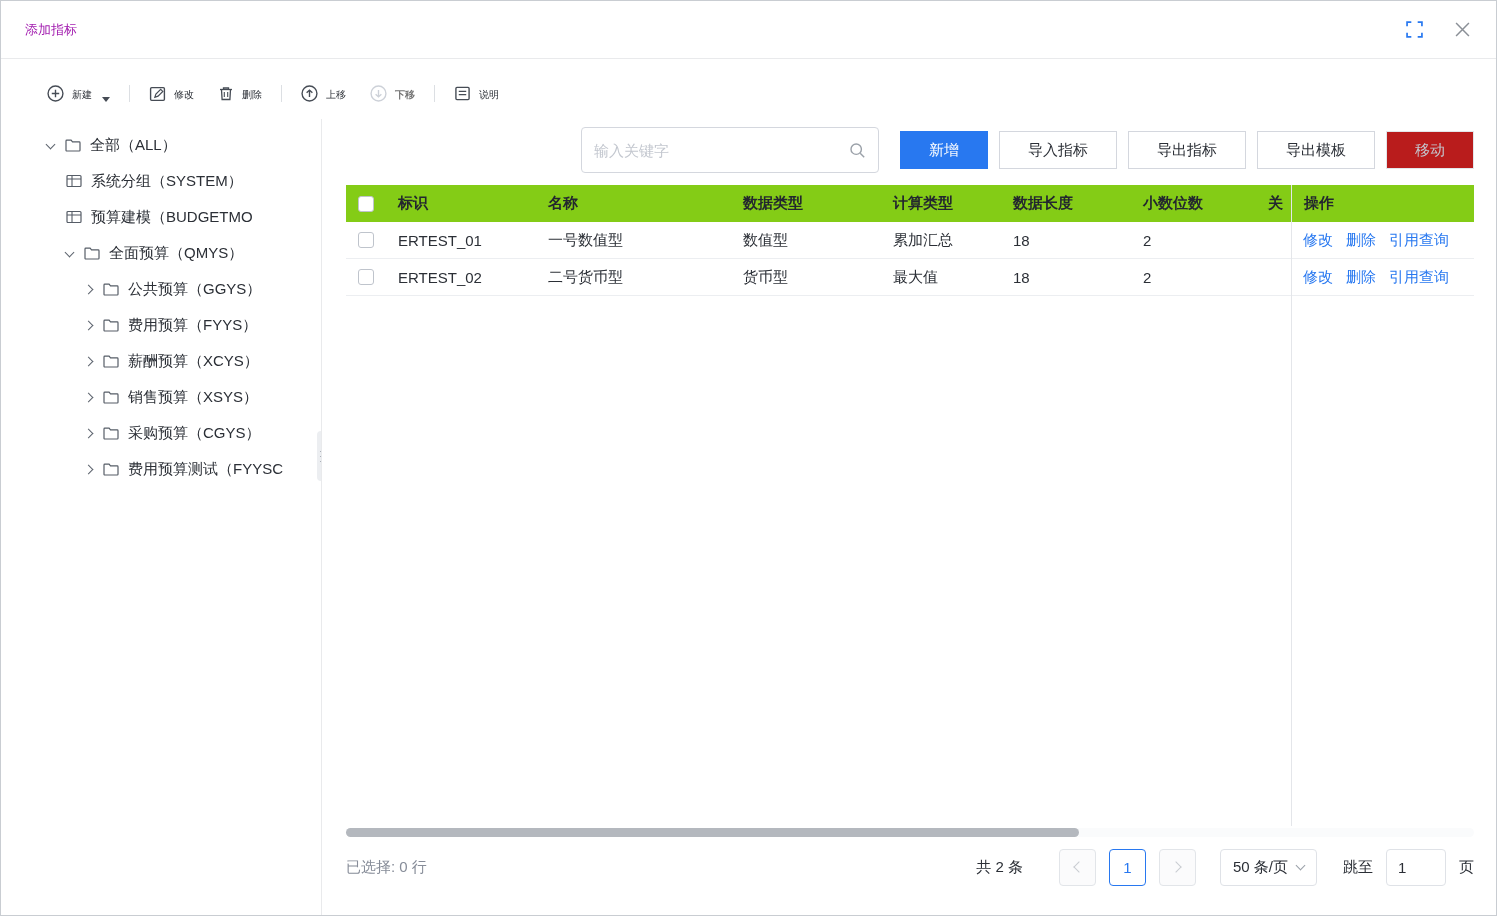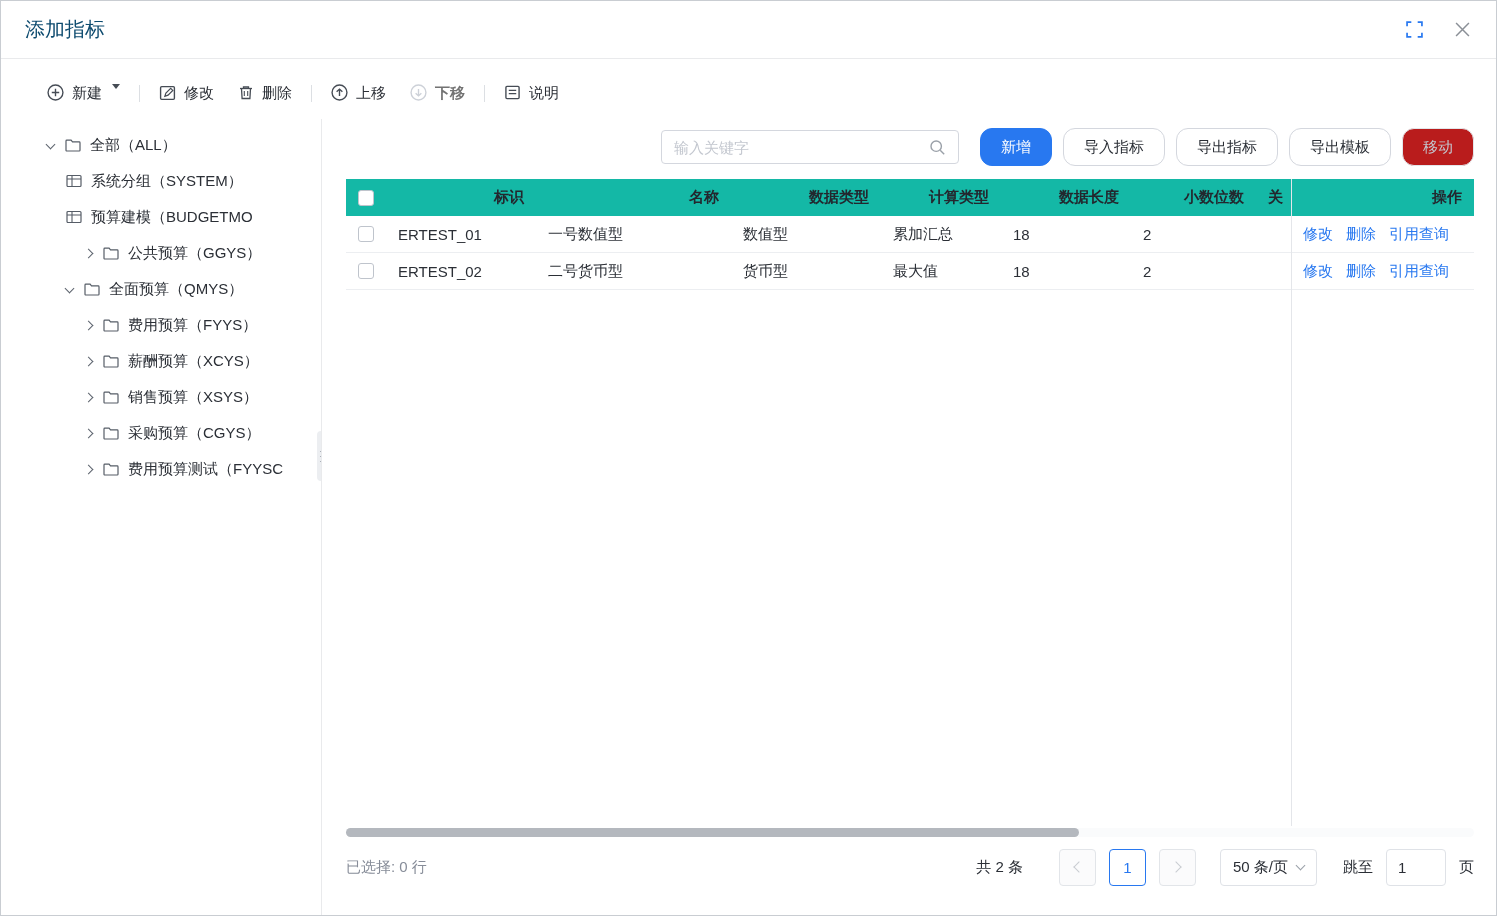--- a/index.html
+++ b/index.html
@@ -16,30 +16,30 @@
     display:flex; flex-direction:column;
     overflow:hidden;
   }
   
   .modal-header {
     flex:0 0 58px;
     display:flex; align-items:center; justify-content:space-between;
     padding:0 24px;
     border-bottom:1px solid #e9eaec;
   }
-  .modal-title { font-size:20px; color:#0c4a6e; }
+  .modal-title { font-size:13px; color:#a21caf; }
   .header-icons { display:flex; align-items:center; gap:28px; }
   .icon-btn { width:20px; height:20px; display:flex; align-items:center; justify-content:center; cursor:pointer; }
   
   .toolbar {
     flex:0 0 52px;
     display:flex; align-items:center;
     padding-left:46px; margin-top:8px;
   }
-  .tool { display:flex; align-items:flex-start; gap:8px; font-size:15px; color:#2b2f36; cursor:pointer; }
+  .tool { display:flex; align-items:flex-end; gap:8px; font-size:10px; color:#2b2f36; cursor:pointer; }
   .tool + .tool { margin-left:24px; }
   .tool.disabled { color:#737373; cursor:default;font-weight:bold; }
   .tool.disabled svg * { stroke:#cdd1d8; }
   .tb-divider { width:1px; height:17px; background:#dcdfe3; margin:0 19px; }
   .caret-down {
     width:0; height:0; margin-left:2px;
     border-left:4.5px solid transparent;
     border-right:4.5px solid transparent;
     border-top:5.5px solid #464c55;
   }
@@ -90,49 +90,49 @@
     flex:1; min-width:0;
     display:flex; flex-direction:column;
     padding:8px 22px 18px 24px;
   }
   .actions-row {
     flex:0 0 40px;
     display:flex; align-items:center; justify-content:flex-end;
     gap:11px;
   }
   .search-box {
-    width:298px; height:34px;
+    width:298px; height:46px;
     border:1px solid #d4d7de; border-radius:4px;
     display:flex; align-items:center;
     padding:0 12px; margin-right:10px;
     background:#fff;
   }
   .search-box input {
     border:none; outline:none; flex:1;
     font-size:15px; font-family:inherit; color:#2b2f36;
   }
   .search-box input::placeholder { color:#c3c7cf; }
   .btn {
-    height:38px; padding:0 20px;
-    border:1px solid #d4d7de; border-radius:12px;
+    height:38px; padding:0 28px;
+    border:1px solid #d4d7de; border-radius:0;
     background:#fff; color:#2b2f36;
     font-size:15px; font-family:inherit; cursor:pointer;
   }
   .btn.primary { background:#2878f0; border-color:#2878f0; color:#fff; }
   .btn.disabled { background:#b91c1c; border-color:#e3e6ea; color:#c3c7cf; cursor:default; }
   
   .table-area { flex:1; margin-top:12px; position:relative; display:flex; flex-direction:column; min-height:0; }
   .ops-vline { position:absolute; top:0; bottom:11px; right:182px; width:1px; background:#e4e6ea; z-index:2; }
   .t-row {
     display:grid;
     grid-template-columns:40px 150px 195px 150px 120px 130px 125px 1fr 182px;
     align-items:center;
     height:37px; flex:0 0 37px;
   }
-  .t-head { background:#14b8a6;text-align:right; }
+  .t-head { background:#84cc16; }
   .t-head .t-cell { font-weight:bold; color:#23272e; }
   .t-body-row { border-bottom:1px solid #eceef1; background:#fff; }
   .t-cell { padding:0 12px; white-space:nowrap; overflow:hidden; font-size:15px; }
   .t-cell.check { display:flex; justify-content:center; padding:0; }
   .cbx { width:16px; height:16px; border:1px solid #bfc4cc; border-radius:3px; background:#fff; cursor:pointer; }
   .ops-cell { display:flex; gap:13px; padding:0 11px; overflow:visible; }
   .ops-cell a { color:#2878f0; text-decoration:none; cursor:pointer; }
   .t-filler { flex:1; }
   .hscroll { flex:0 0 9px; position:relative; background:#fafbfc; border-radius:5px; }
   .hscroll .thumb { position:absolute; left:0; top:0; height:9px; width:65%; background:#b4b8be; border-radius:5px; cursor:pointer; }
@@ -280,38 +280,38 @@
       <div class="tree-item lvl1">
         <span class="ticon">
             <svg width="16" height="14" viewBox="0 0 16 14">
               <rect x="1" y="1.5" width="14" height="11" rx="1" fill="none" stroke="#565d67" stroke-width="1.2"></rect>
               <path d="M1 5h14M6 1.5V12.5" stroke="#565d67" stroke-width="1.1"></path>
             </svg>
           </span>
         <span class="tlabel">预算建模（BUDGETMO</span>
       </div>
 
-      <div class="tree-item lvl2">
-        <span class="chev right"></span>
-        <span class="ticon">
-            <svg width="16" height="14" viewBox="0 0 16 14">
-              <path d="M1 3c0-.5.3-.8.8-.8h4.3l1.4 1.7h6.7c.5 0 .8.3.8.8v7.5c0 .5-.3.8-.8.8H1.8c-.5 0-.8-.3-.8-.8z" fill="none" stroke="#565d67" stroke-width="1.2"></path>
-            </svg>
-          </span>
-        <span class="tlabel">公共预算（GGYS）</span>
-      </div>
-
       <div class="tree-item lvl1">
         <span class="chev down"></span>
         <span class="ticon">
             <svg width="16" height="14" viewBox="0 0 16 14">
               <path d="M1 3c0-.5.3-.8.8-.8h4.3l1.4 1.7h6.7c.5 0 .8.3.8.8v7.5c0 .5-.3.8-.8.8H1.8c-.5 0-.8-.3-.8-.8z" fill="none" stroke="#565d67" stroke-width="1.2"></path>
             </svg>
           </span>
         <span class="tlabel">全面预算（QMYS）</span>
+      </div>
+
+      <div class="tree-item lvl2">
+        <span class="chev right"></span>
+        <span class="ticon">
+            <svg width="16" height="14" viewBox="0 0 16 14">
+              <path d="M1 3c0-.5.3-.8.8-.8h4.3l1.4 1.7h6.7c.5 0 .8.3.8.8v7.5c0 .5-.3.8-.8.8H1.8c-.5 0-.8-.3-.8-.8z" fill="none" stroke="#565d67" stroke-width="1.2"></path>
+            </svg>
+          </span>
+        <span class="tlabel">公共预算（GGYS）</span>
       </div>
 
       <div class="tree-item lvl2">
         <span class="chev right"></span>
         <span class="ticon">
             <svg width="16" height="14" viewBox="0 0 16 14">
               <path d="M1 3c0-.5.3-.8.8-.8h4.3l1.4 1.7h6.7c.5 0 .8.3.8.8v7.5c0 .5-.3.8-.8.8H1.8c-.5 0-.8-.3-.8-.8z" fill="none" stroke="#565d67" stroke-width="1.2"></path>
             </svg>
           </span>
         <span class="tlabel">费用预算（FYYS）</span>

